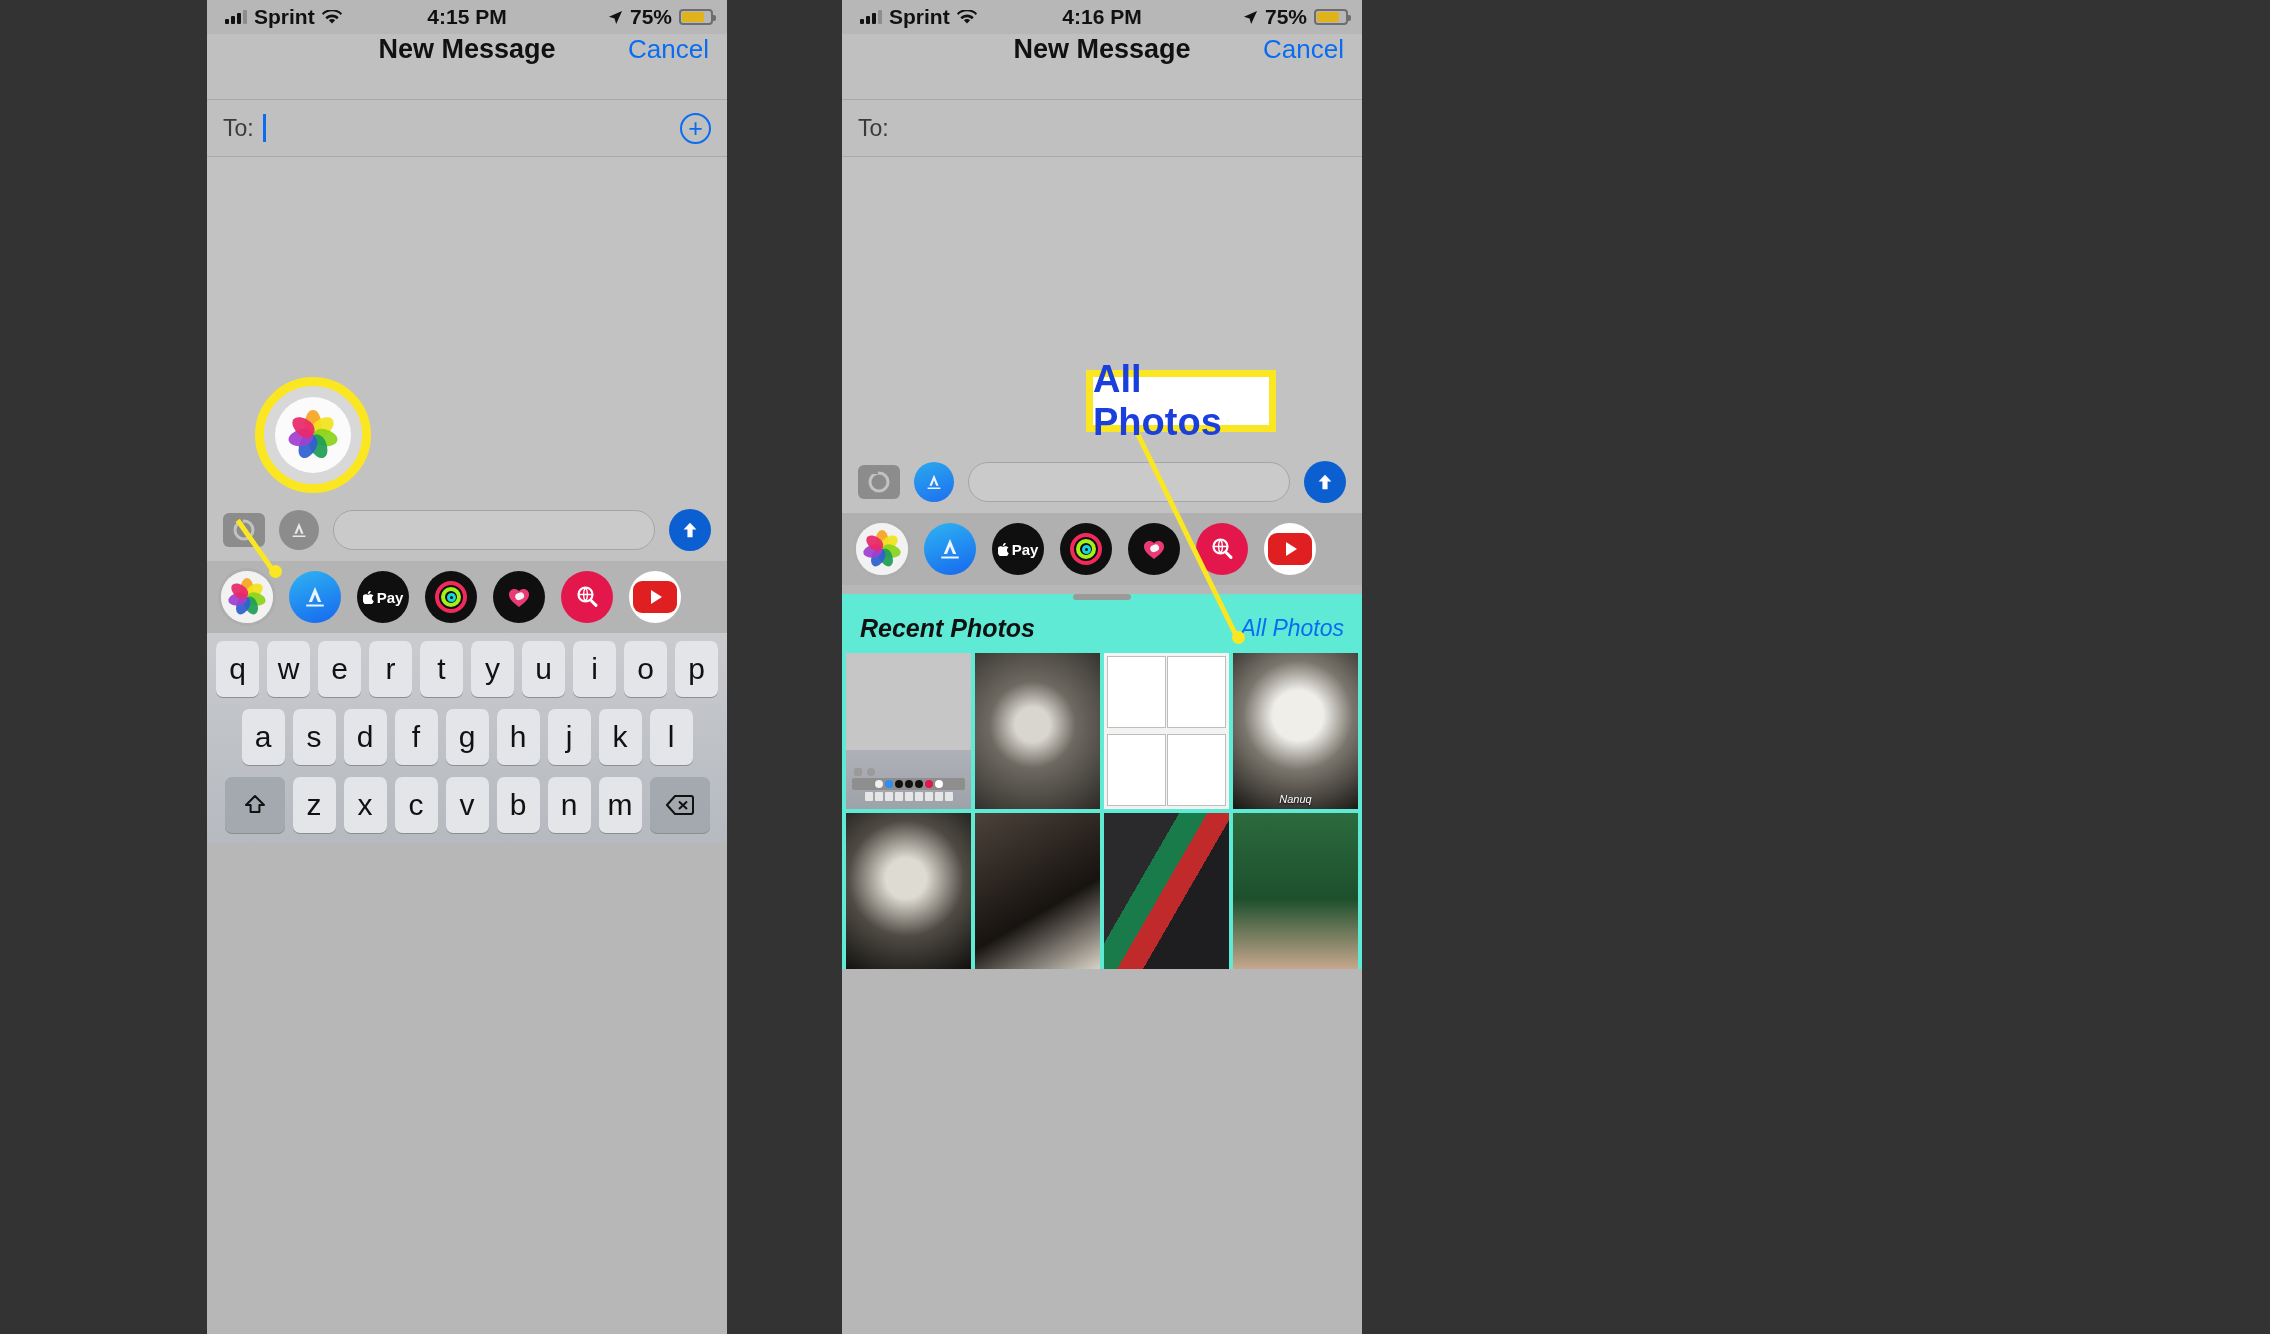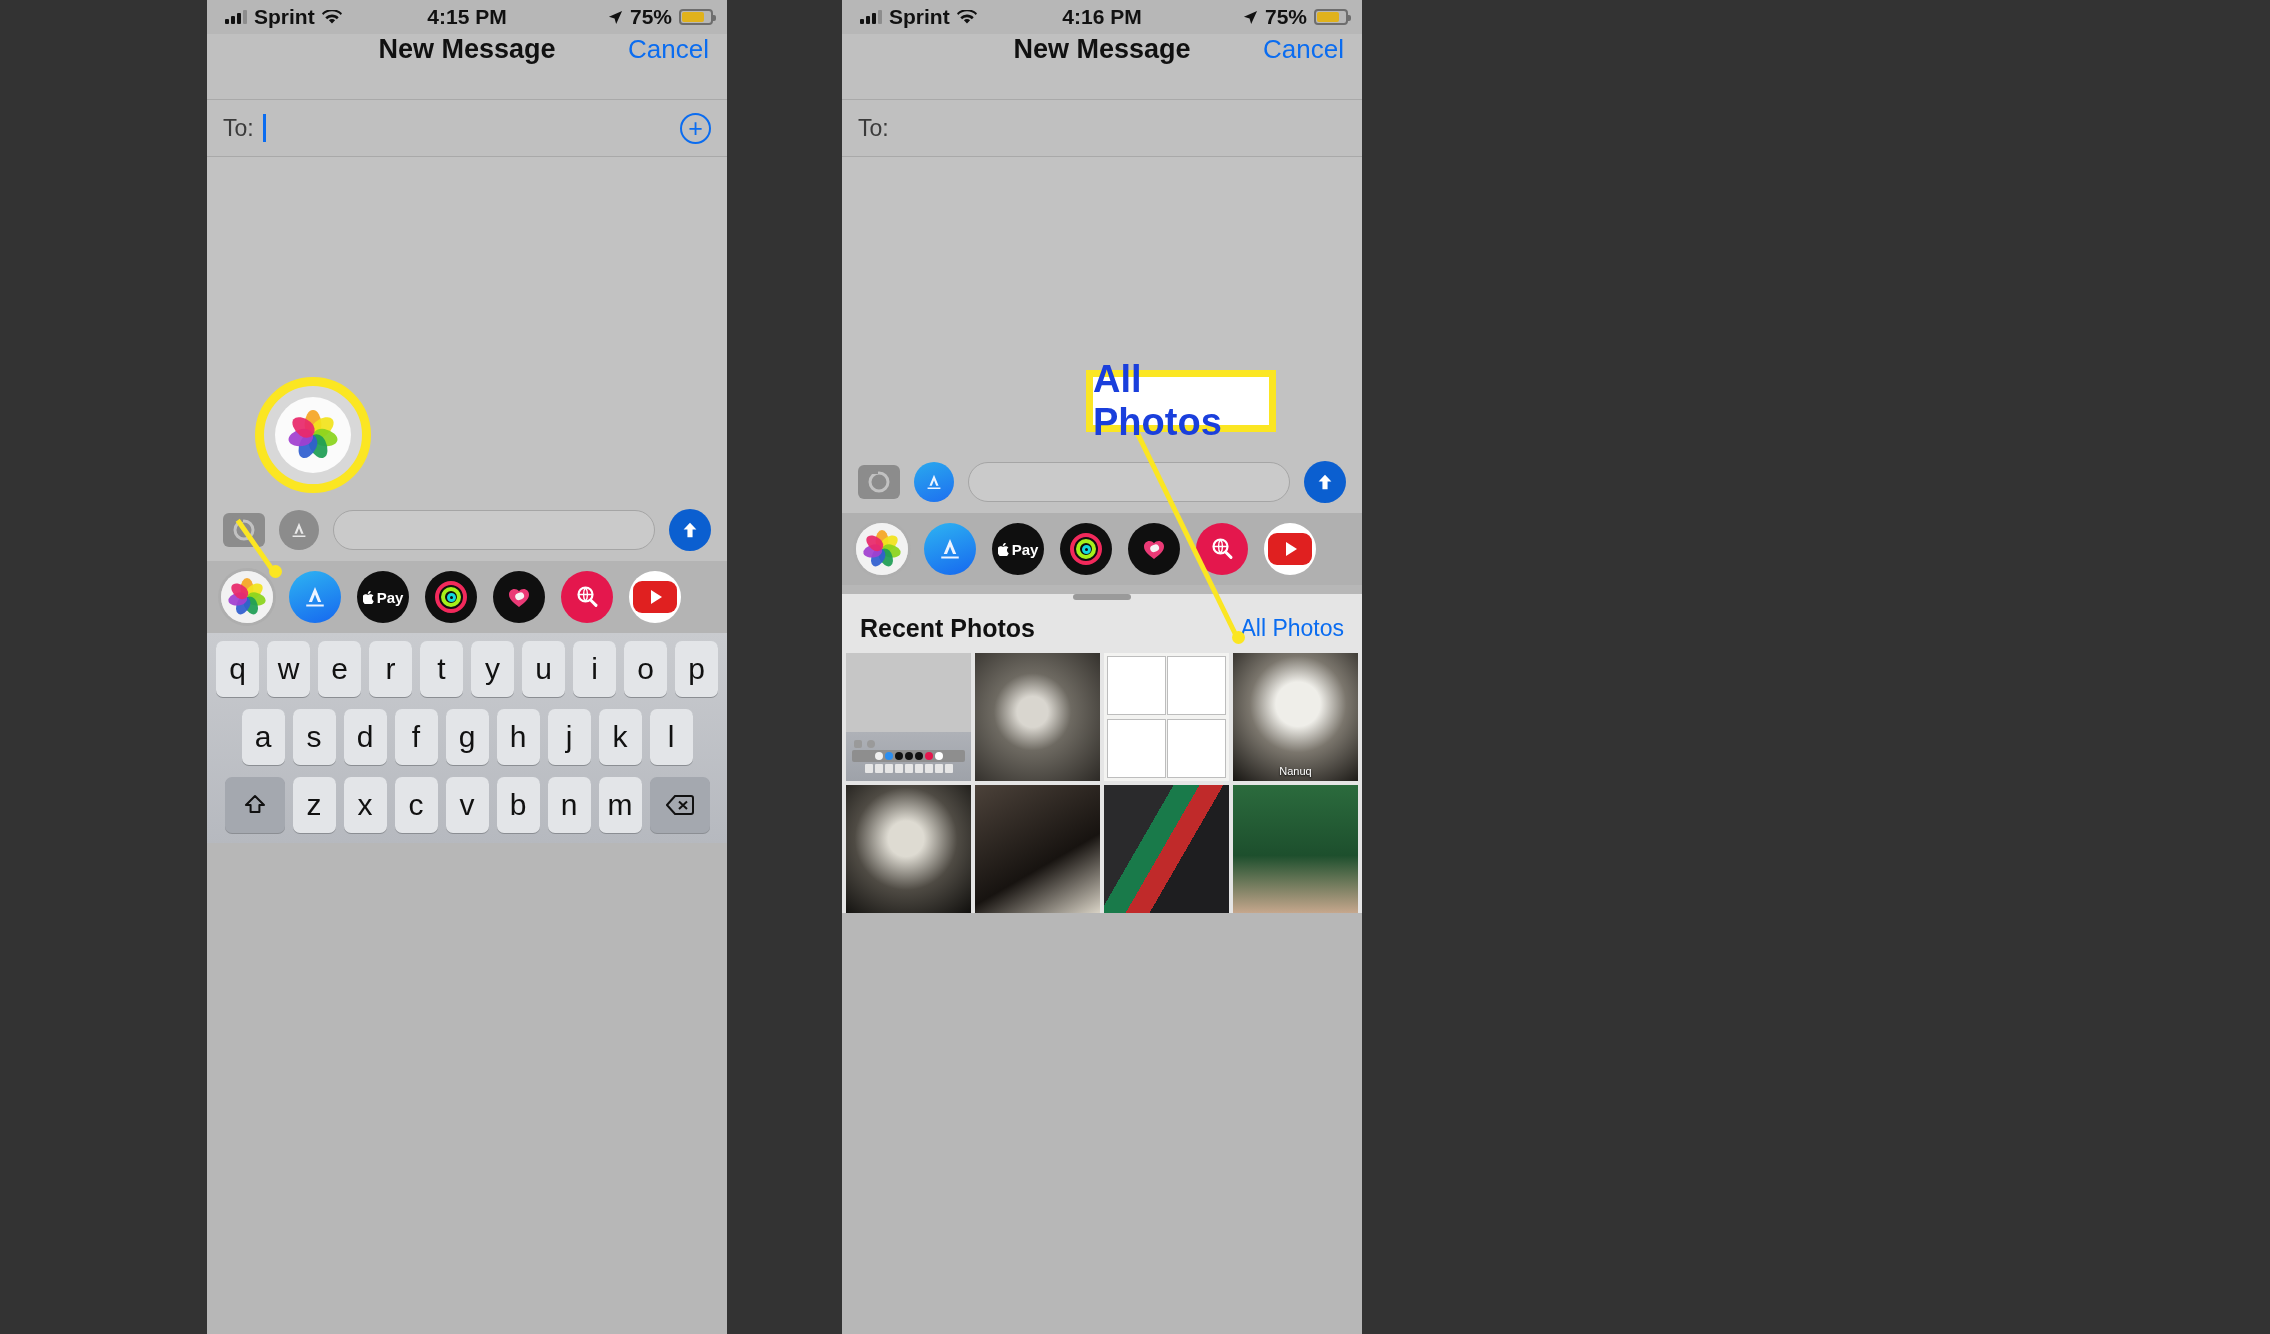--- a/index.html
+++ b/index.html
@@ -133,28 +133,28 @@
     font-size: 30px; color:#111; height: 56px; width: 43px; flex:0 0 auto;
   }
   .key.dark { background:#a4a8af; }
   .key.wide { width: 60px; }
   .key.space { width: 134px; font-size: 24px; }
   .key.ret { width: 112px; font-size: 24px; }
   .key.num { width: 62px; font-size: 24px; }
   .kb-bottom .key { height: 54px; }
 
   
-  .tray { width:100%; background:#e5e5e5; }
+  .tray { width:100%; background:#5eead4;font-style:italic; }
   .grabber { width: 58px; height: 6px; border-radius:3px; background:#9a9a9a; margin: 9px auto 0; }
   .tray-head { display:flex; align-items:center; justify-content:space-between;
     padding: 14px 18px 10px; }
   .tray-title { font-size: 25px; font-weight: bold; color:#111; }
   .tray-all { font-size: 23px; color:#0a6cf0; }
   .photogrid { display:grid; grid-template-columns: repeat(4, 1fr); gap: 4px; padding: 0 4px; }
-  .thumb { height: 128px; background:#888; position:relative; overflow:hidden; }
+  .thumb { height: 156px; background:#888; position:relative; overflow:hidden; }
   .thumb .cap { position:absolute; left:0; right:0; bottom:4px; text-align:center;
     color:#fff; font-size:11px; text-shadow:0 1px 2px #000; }
 
   
   .t-screenshot { background: linear-gradient(180deg,#c6c6c6 0%, #c6c6c6 62%, #aeb1b7 62%, #9ea2a9 100%); }
   .t-dog1 { background: radial-gradient(circle at 46% 46%, #d9d6cf 0 16%, #6e6a62 40%, #2d2a26 100%); }
   .t-comic { background:#f3f3f1; }
   .t-dog2 { background: radial-gradient(circle at 52% 40%, #efeee9 0 22%, #7b766d 48%, #171512 100%); }
   .t-dog3 { background: radial-gradient(circle at 48% 42%, #dedbd2 0 18%, #4f4b44 52%, #100f0d 100%); }
   .t-dog4 { background: linear-gradient(150deg,#4c423a,#171310 60%,#d9d3c6 100%); }

